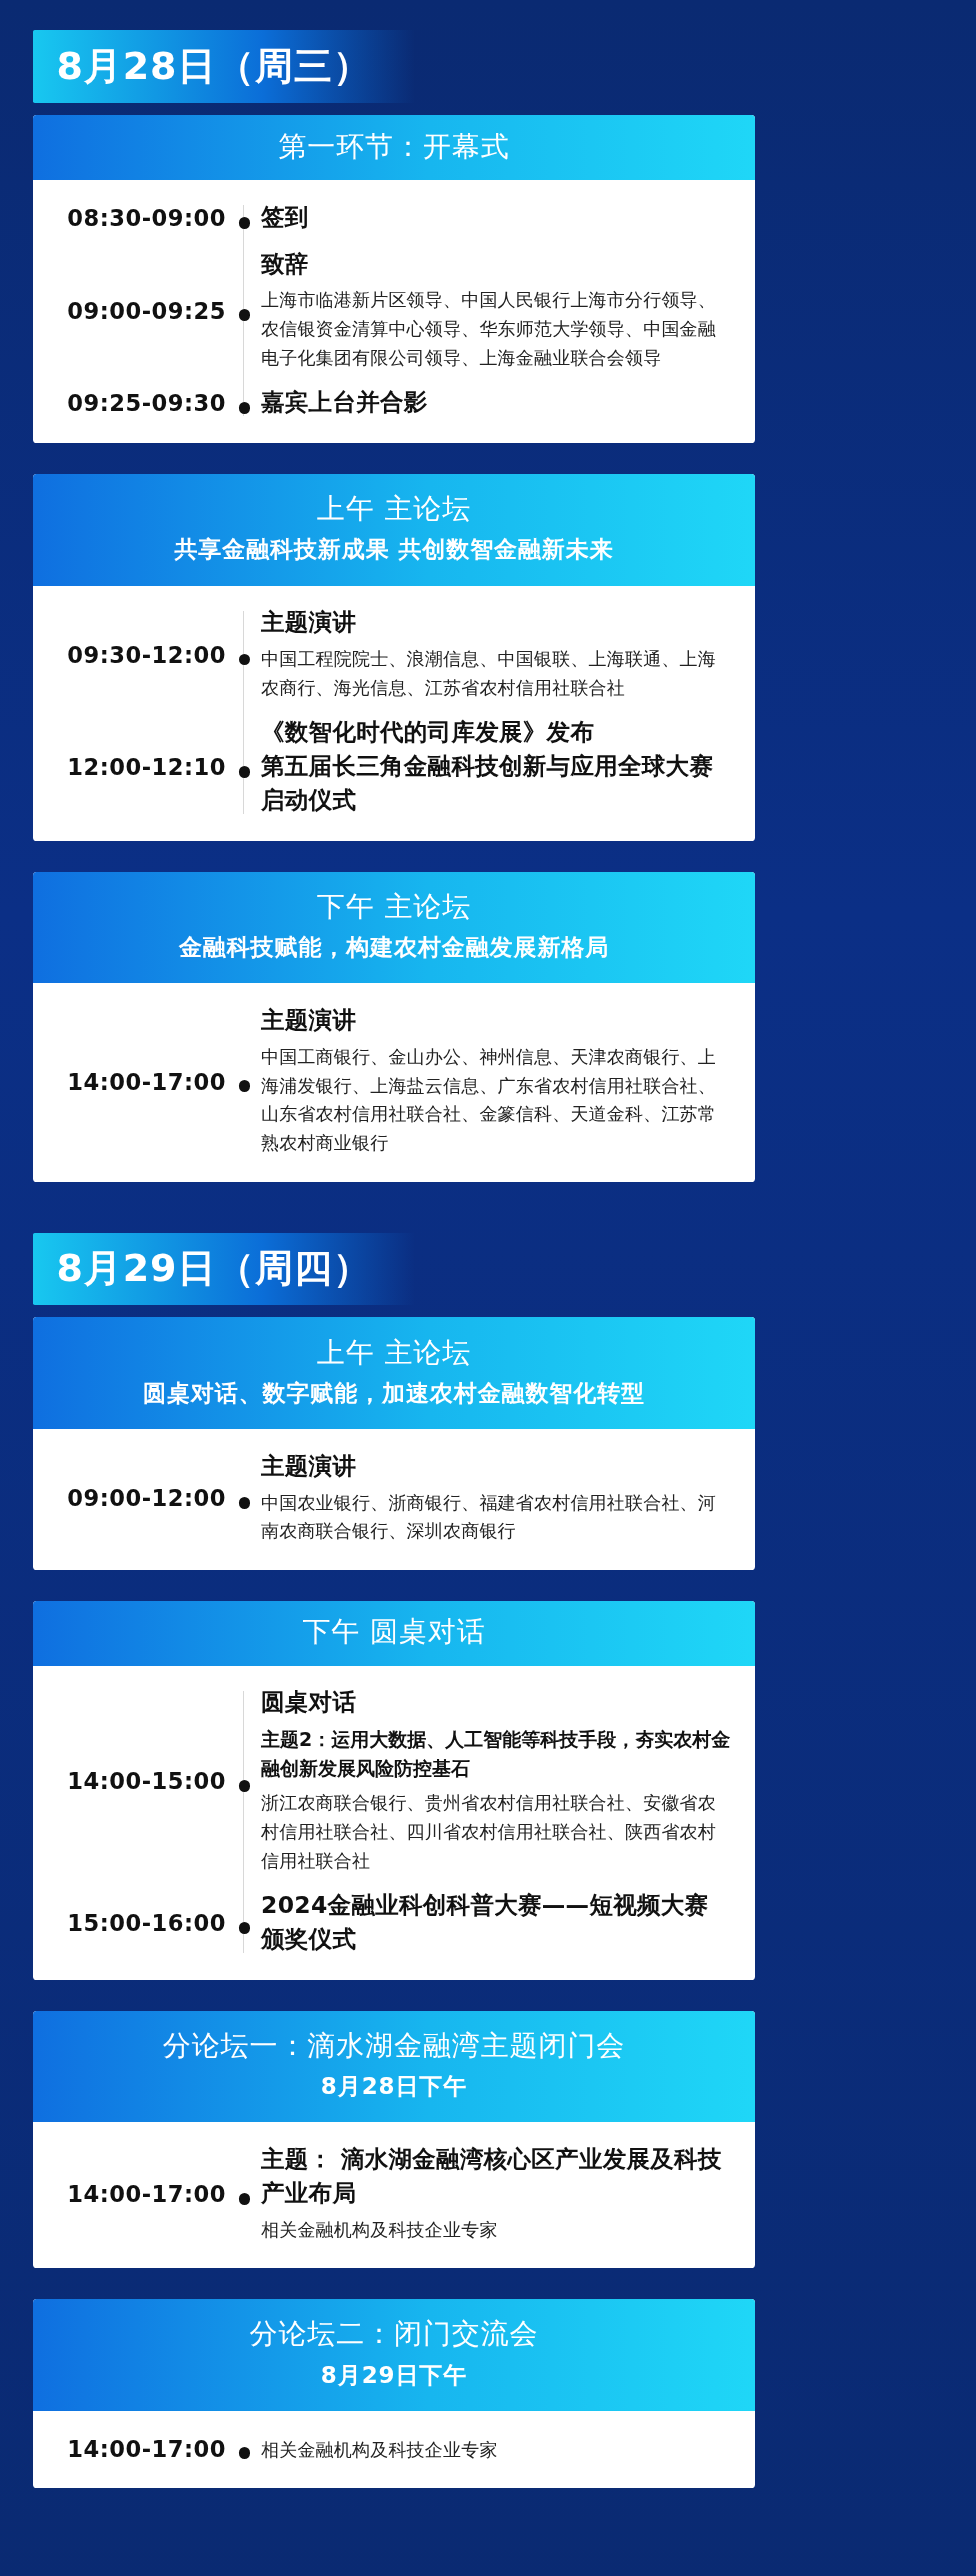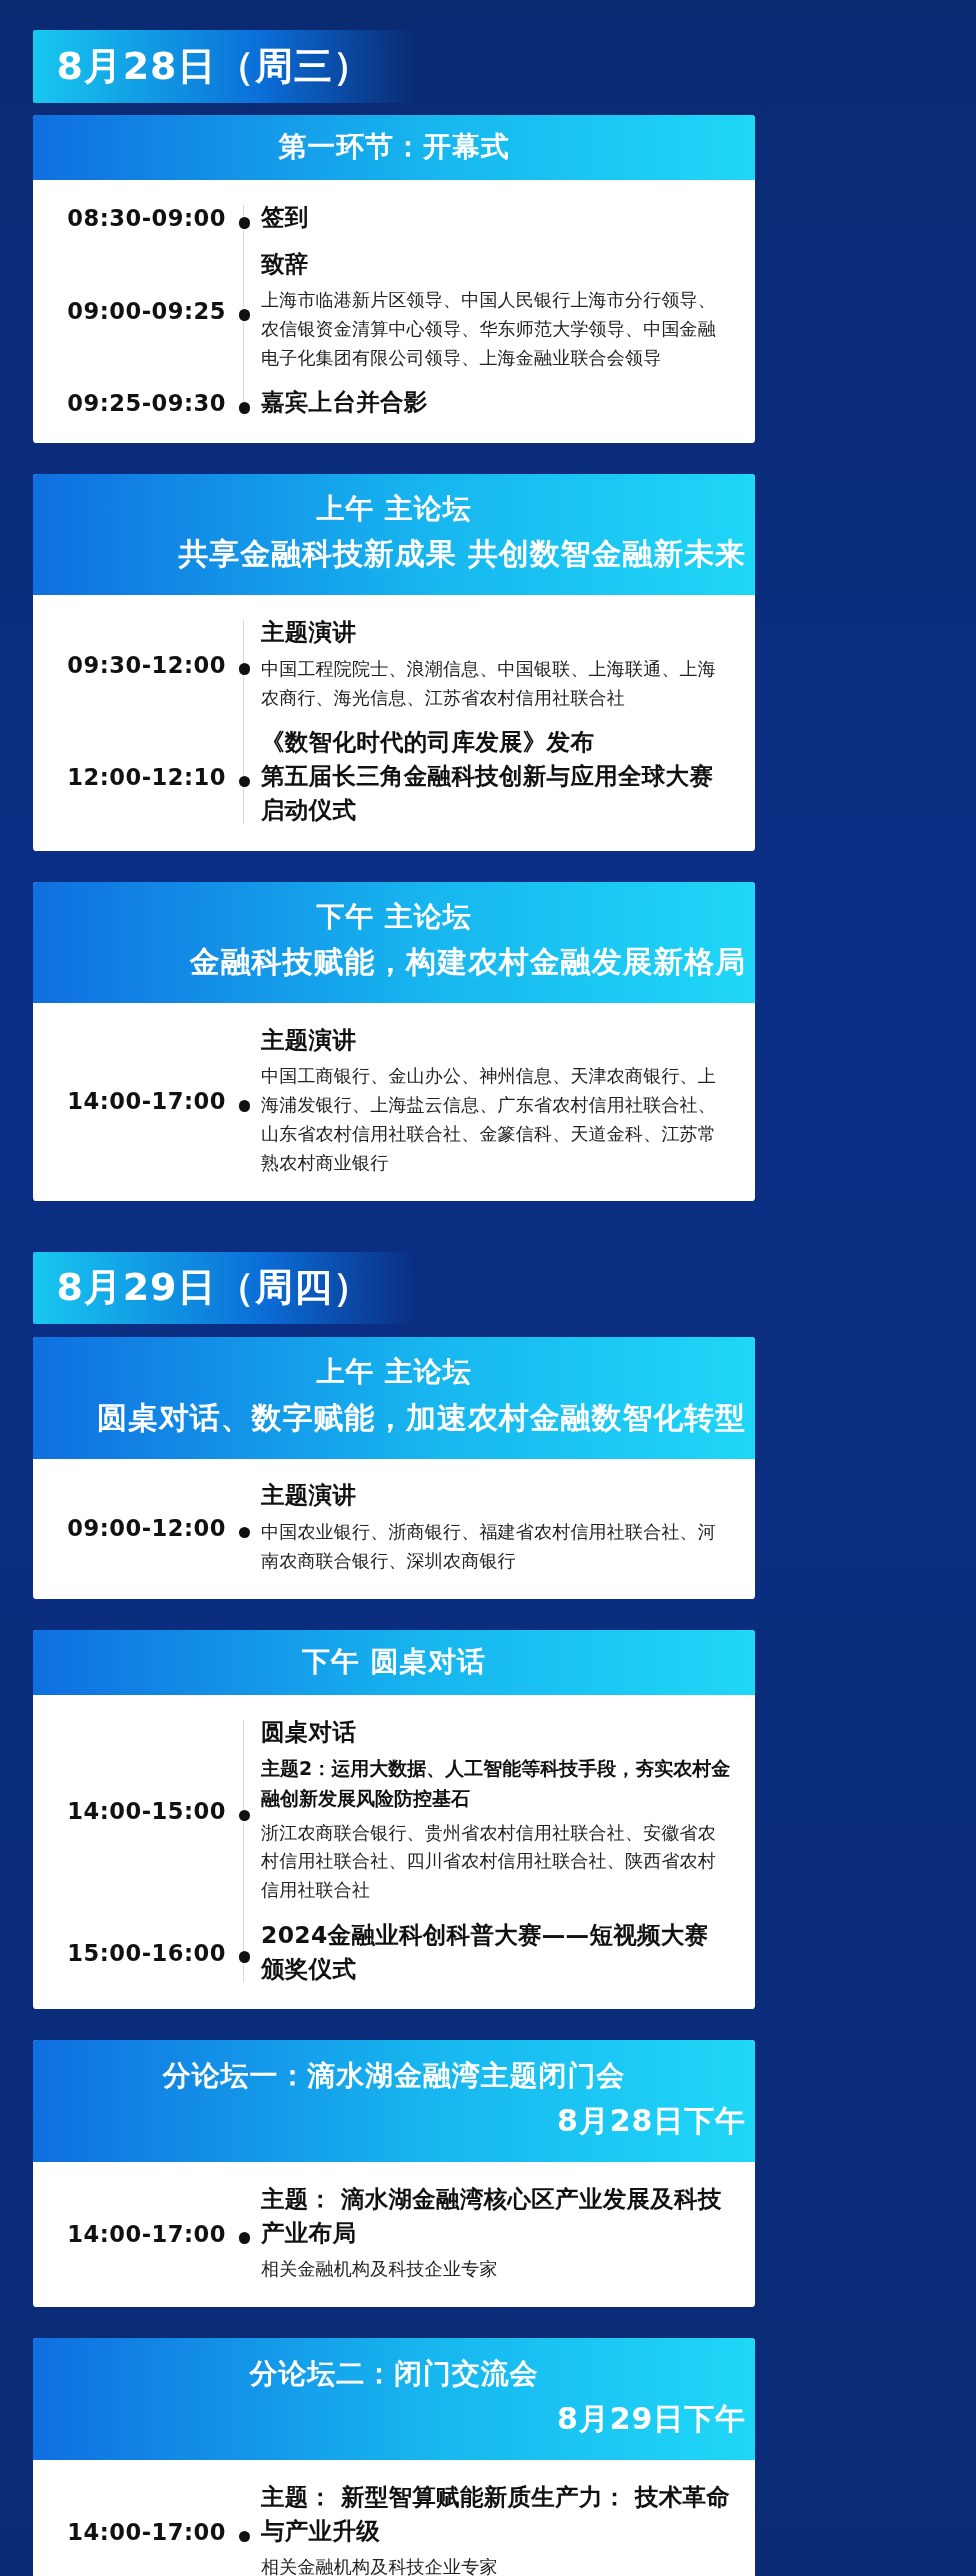--- a/index.html
+++ b/index.html
@@ -41,31 +41,30 @@
   }
   .sec-head {
     background: linear-gradient(90deg,#0f6fe0 0%, #17b6ef 55%, #1fd7f7 100%);
     color: #ffffff;
     text-align: center;
     padding: 12.7px 9px 14.5px 9px;
   }
   .sec-head.two-line { padding: 16.3px 9px 20px 9px; }
   .sec-title {
     font-size: 28px;
-    font-weight: bold;
+    font-weight: normal;
     line-height: 1.35;
     letter-spacing: 0.9px;
   }
   .sec-sub {
-    font-size: 30px;
+    font-size: 23px;
     font-weight: bold;
     line-height: 1.4;
     letter-spacing: 0.9px;
     margin-top: 5.4px;
-    text-align: right;
   }
 
   
   .rows { padding: 16.3px 18px 23.5px 18px; position: relative; }
   .row {
     display: flex;
     align-items: center;
     padding: 3.6px 0 9px 0;
     position: relative;
   }
@@ -276,20 +275,19 @@
           <div class="sec-title">分论坛二：闭门交流会</div>
           <div class="sec-sub">8月29日下午</div>
         </div>
         <div class="rows">
           <div class="row">
             <div class="time">14:00-17:00</div>
             <div class="dotcol">
               <span class="dot"></span>
             </div>
             <div class="body">
-              <div class="b-title">主题： 新型智算赋能新质生产力： 技术革命与产业升级</div>
               <div class="b-desc">相关金融机构及科技企业专家</div>
             </div>
           </div>
         </div>
       </div></div>
 </div>
 
 
 </body></html>

